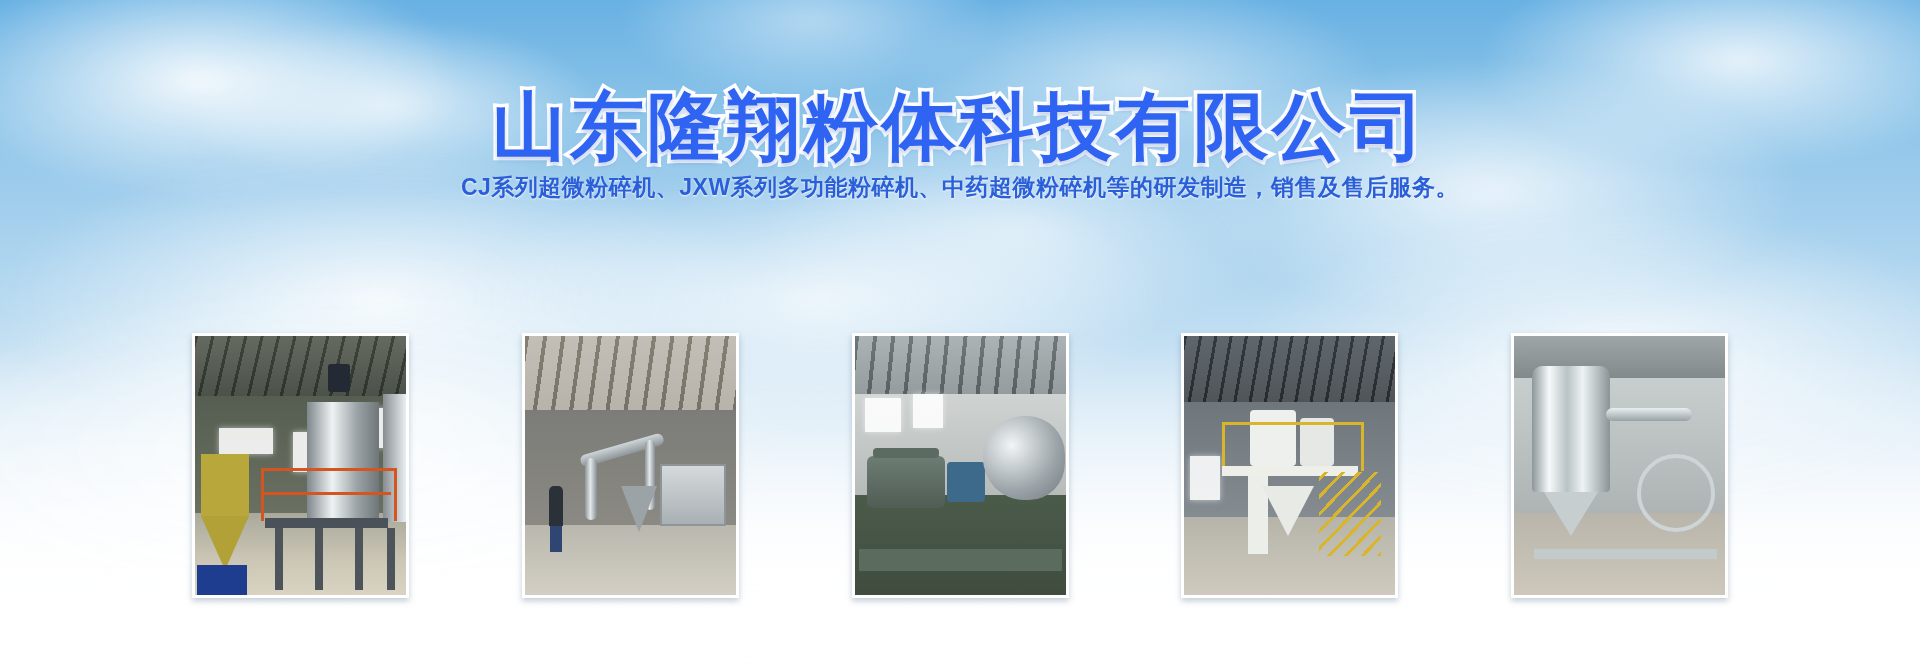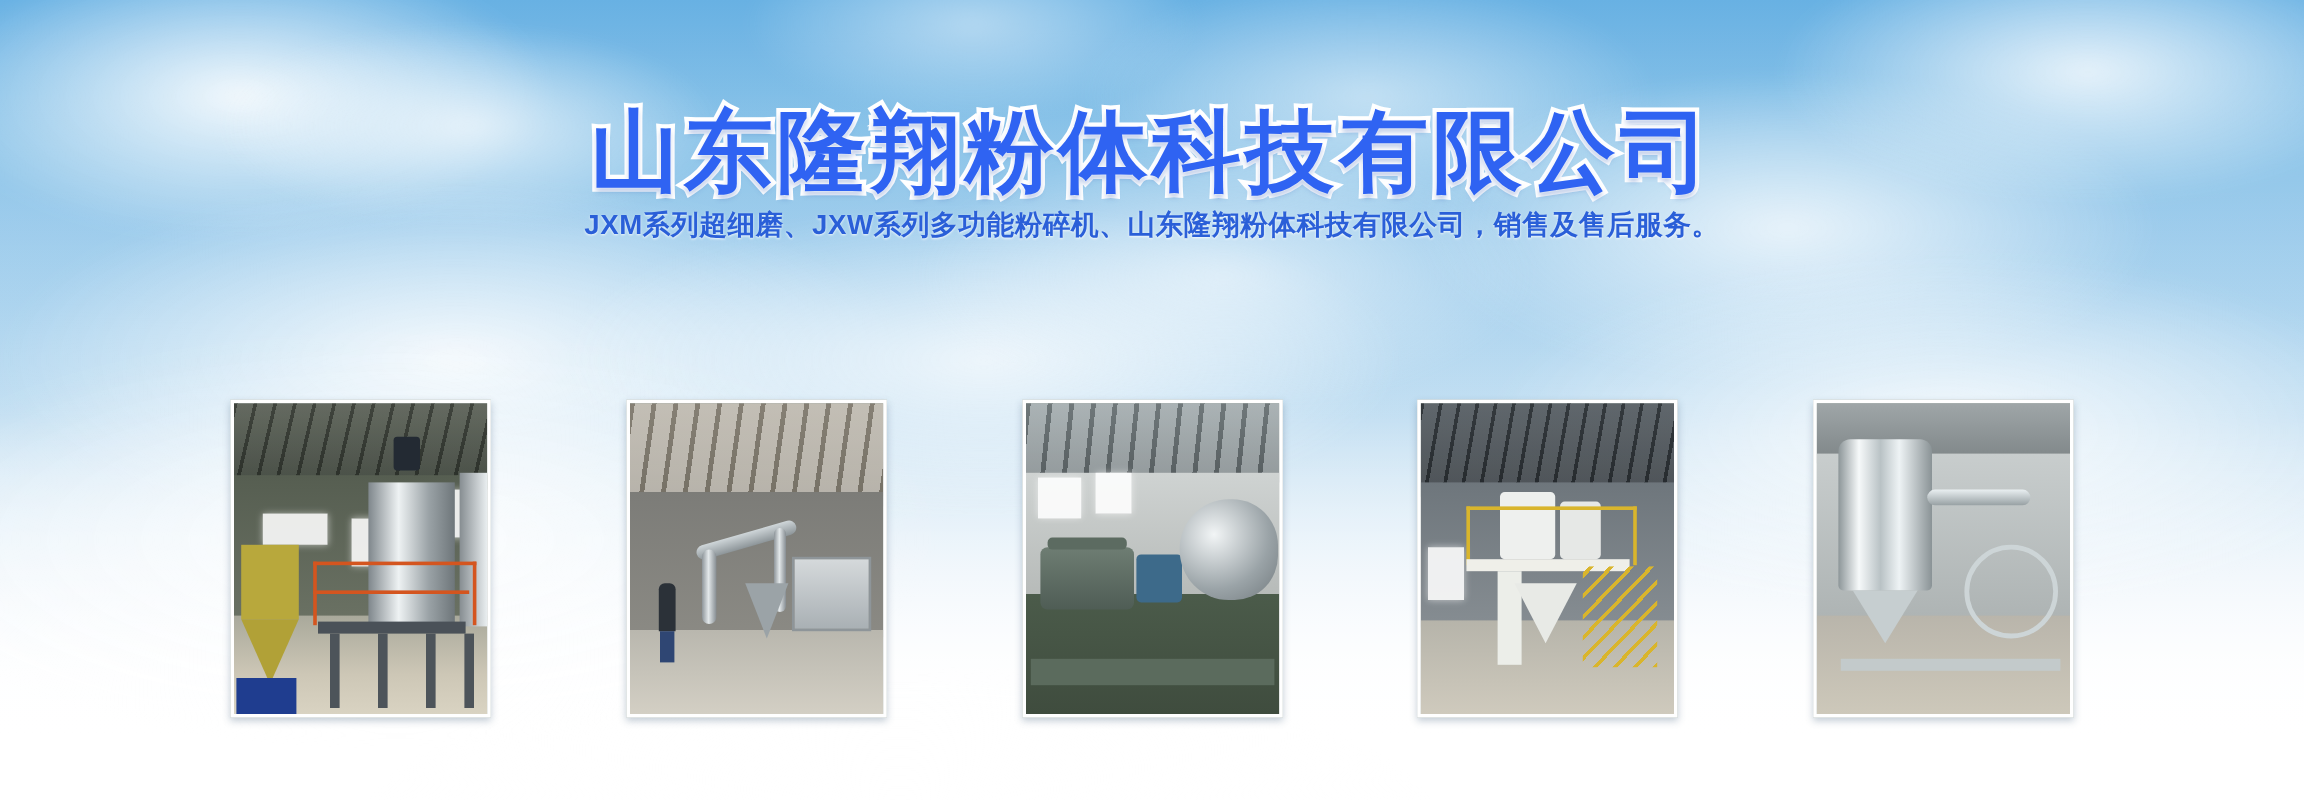--- a/index.html
+++ b/index.html
@@ -211,21 +211,21 @@
     <span class="c10"></span>
       <span class="c11"></span>
       <span class="c12"></span>
   </div>
 
   <div class="title-wrap">
     <h1 class="title">山东隆翔粉体科技有限公司</h1>
   </div>
 
   <div class="subtitle">
-    <span class="ln">JXM系列超细磨、JXW系列多功能粉碎机、山东隆翔粉体科技有限公司，销售及售后服务。</span>
+    <span class="ln">CJ系列超微粉碎机、JXW系列多功能粉碎机、中药超微粉碎机等的研发制造，销售及售后服务。</span>
   </div>
 
   <div class="gallery">
 
     <div class="thumb i1">
       <div class="ph">
         <div class="roof"></div>
           <div class="wall"></div>
           <div class="floor"></div>
         <div class="win" style="left:24px;top:92px;width:54px;height:26px;"></div>

